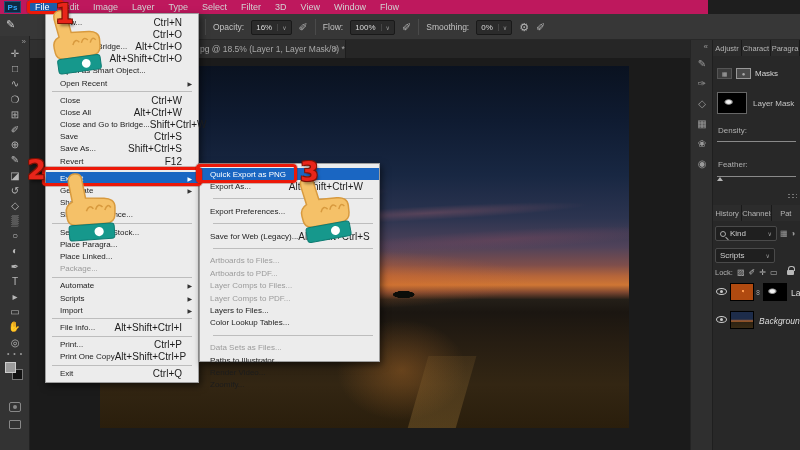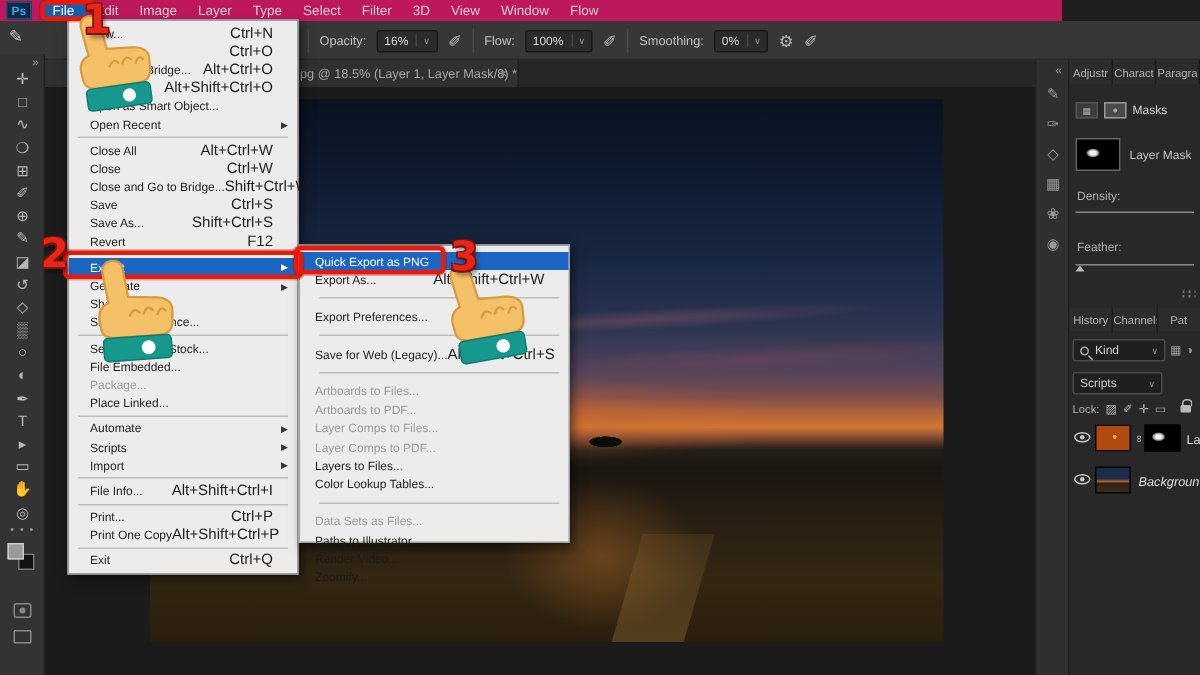--- a/index.html
+++ b/index.html
@@ -318,30 +318,30 @@
       <span class="lab">Open Recent</span>
       <span class="sc"></span>
       <span class="arr">▶</span>
     </div>
     <div class="mi sep">
       
       
       
     </div>
     <div class="mi">
+      <span class="lab">Close</span>
+      <span class="sc">Ctrl+W</span>
+      <span class="arr" style="visibility: hidden;">▶</span>
+    </div>
+    <div class="mi">
       <span class="lab">Close All</span>
       <span class="sc">Alt+Ctrl+W</span>
       <span class="arr" style="visibility: hidden;">▶</span>
     </div>
     <div class="mi">
-      <span class="lab">Close</span>
-      <span class="sc">Ctrl+W</span>
-      <span class="arr" style="visibility: hidden;">▶</span>
-    </div>
-    <div class="mi">
       <span class="lab">Close and Go to Bridge...</span>
       <span class="sc">Shift+Ctrl+W</span>
       <span class="arr" style="visibility: hidden;">▶</span>
     </div>
     <div class="mi">
       <span class="lab">Save</span>
       <span class="sc">Ctrl+S</span>
       <span class="arr" style="visibility: hidden;">▶</span>
     </div>
     <div class="mi">
@@ -383,31 +383,31 @@
       
       
       
     </div>
     <div class="mi">
       <span class="lab">Search Adobe Stock...</span>
       <span class="sc"></span>
       <span class="arr" style="visibility: hidden;">▶</span>
     </div>
     <div class="mi">
-      <span class="lab">File Embedded...</span>
+      <span class="lab">Place Paragra...</span>
+      <span class="sc"></span>
+      <span class="arr" style="visibility: hidden;">▶</span>
+    </div>
+    <div class="mi">
+      <span class="lab">Place Linked...</span>
       <span class="sc"></span>
       <span class="arr" style="visibility: hidden;">▶</span>
     </div>
     <div class="mi dis">
       <span class="lab">Package...</span>
-      <span class="sc"></span>
-      <span class="arr" style="visibility: hidden;">▶</span>
-    </div>
-    <div class="mi">
-      <span class="lab">Place Linked...</span>
       <span class="sc"></span>
       <span class="arr" style="visibility: hidden;">▶</span>
     </div>
     <div class="mi sep">
       
       
       
     </div>
     <div class="mi">
       <span class="lab">Automate</span>

